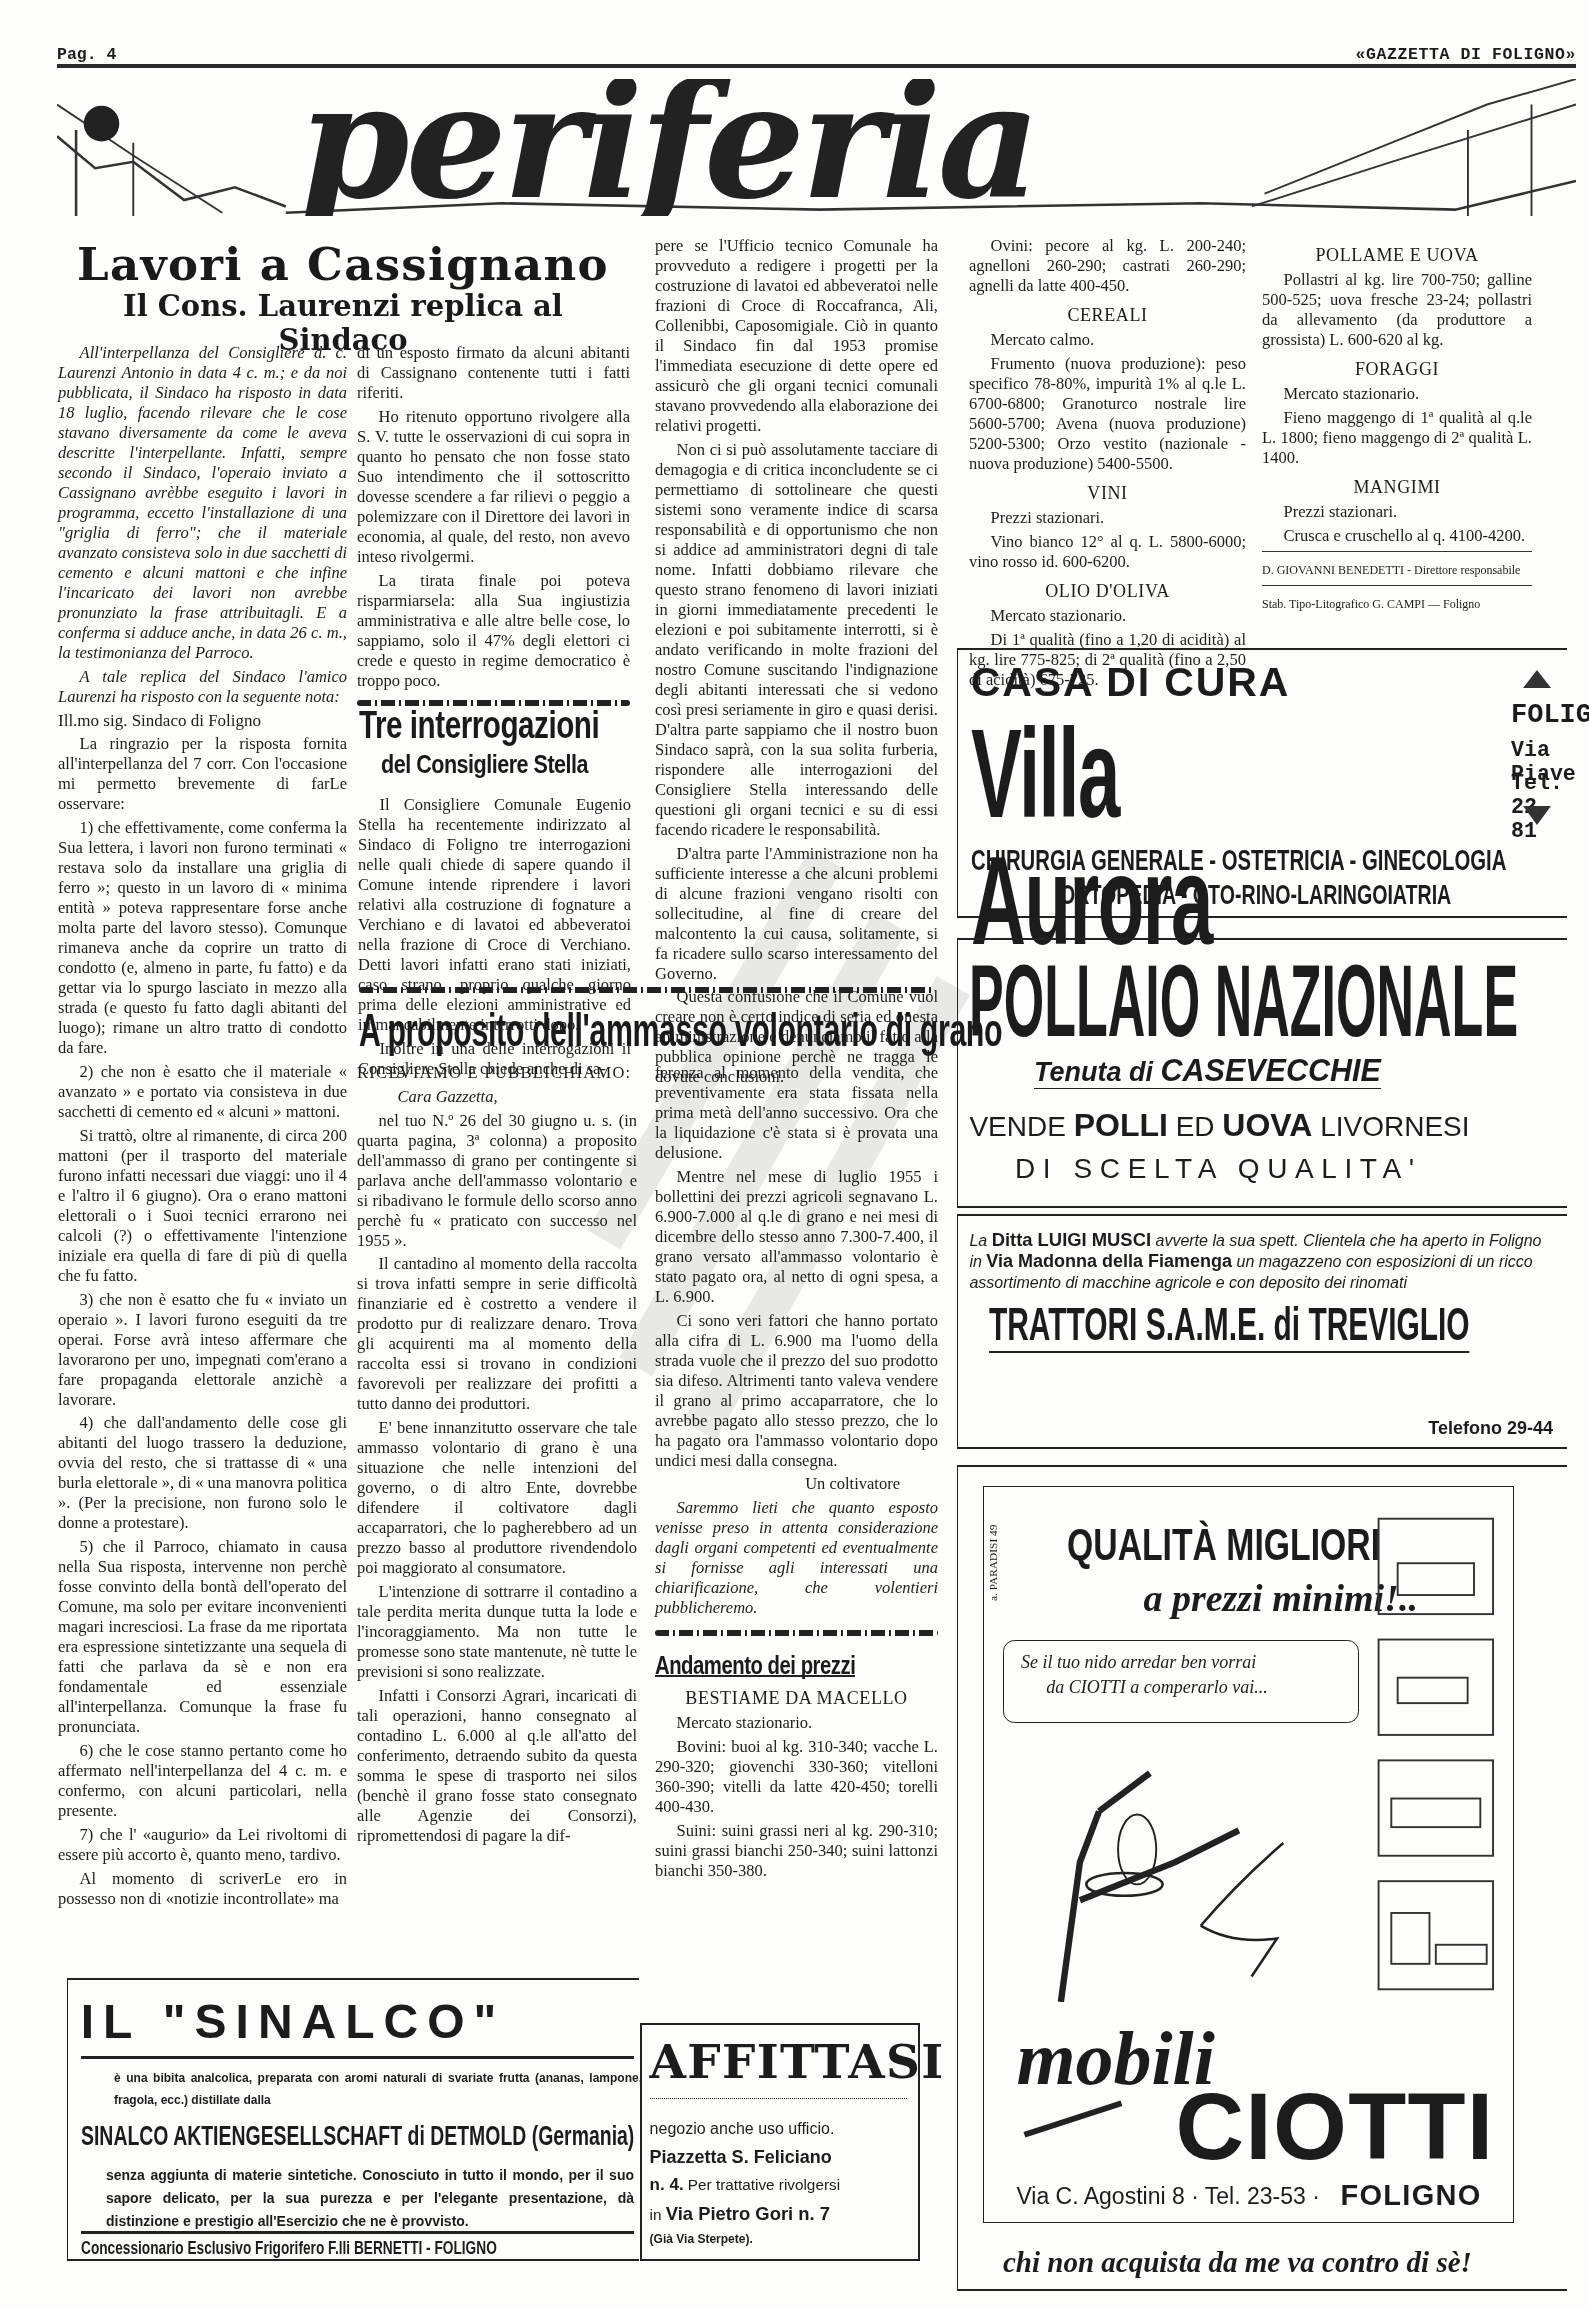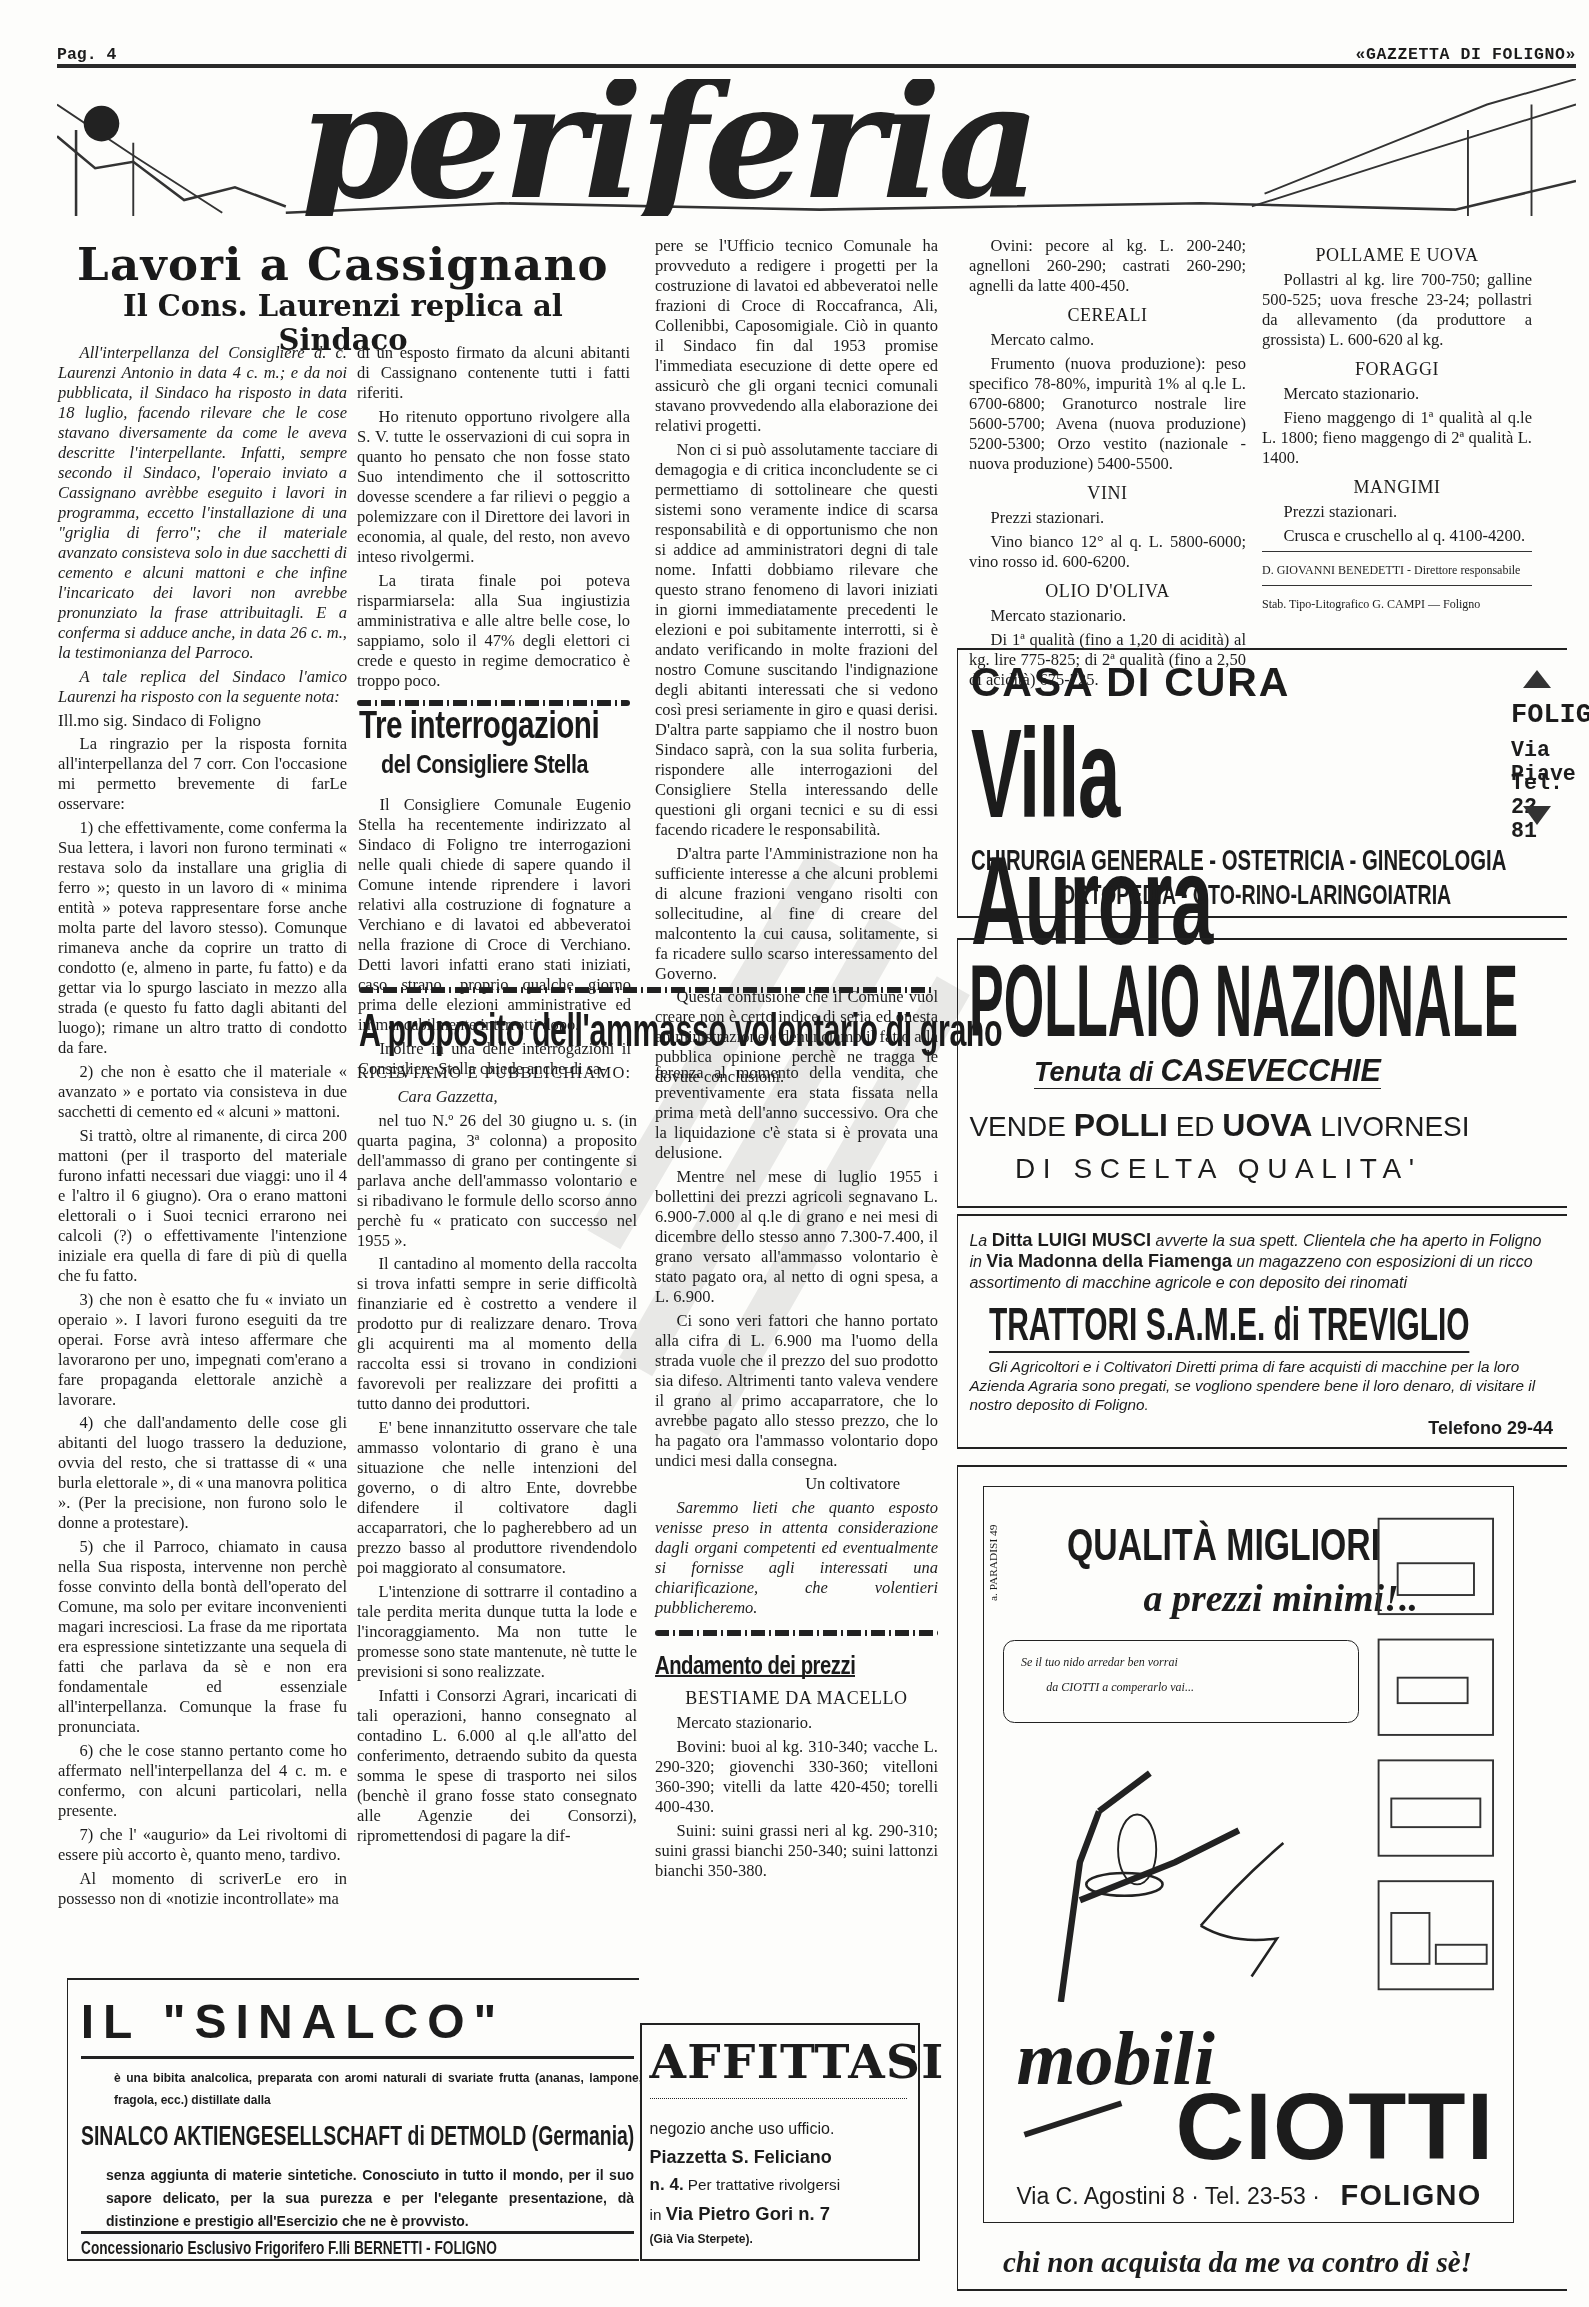--- a/index.html
+++ b/index.html
@@ -183,30 +183,29 @@
 
 <div class="box" style="left:957px;top:1214px;width:610px;height:235px;border-left-width:1.9px;border-right:none;">
   <div class="abs sans" style="left:11.4px;top:14px;width:585px;font-size:16px;line-height:20.3px;font-style:italic;">
     <span>La</span>
     <b style="font-style:normal;font-size:18.4px;">Ditta LUIGI MUSCI</b>
     <span>avverte la sua spett. Clientela che ha aperto in Foligno in</span>
     <b style="font-style:normal;font-size:18px;">Via Madonna della Fiamenga</b>
     <span>un magazzeno con esposizioni di un ricco assortimento di macchine agricole e con deposito dei rinomati</span>
   </div>
   <div class="abs sans" style="left:30.5px;top:81px;font-size:46px;font-weight:bold;white-space:nowrap;transform:scaleX(0.65);transform-origin:left top;border-bottom:2.5px solid #222;">TRATTORI S.A.M.E. di TREVIGLIO</div>
-  <div class="abs sans" style="left:11.4px;top:141px;width:585px;font-size:15.3px;line-height:19px;font-style:italic;text-indent:19px;">Gli Agricoltori e i Coltivatori Diretti prima di fare acquisti di macchine per la loro Azienda Agraria sono pregati, se vogliono spendere bene il loro denaro, di visitare il nostro deposito di Foligno.</div>
   <div class="abs sans" style="right:14px;top:202px;font-size:18px;font-weight:bold;">Telefono 29-44</div>
 </div>
 
 <div class="box" style="left:957px;top:1465px;width:610px;height:826px;border-left-width:1.9px;border-right:none;">
   <div class="box" style="left:25.4px;top:19px;width:531px;height:737px;border-width:1.9px;">
     <div class="abs" style="left:2.5px;top:38px;font-size:11.4px;transform:rotate(-90deg);transform-origin:left top;white-space:nowrap;top:114px;">a. PARADISI 49</div>
     <div class="abs sans" style="left:83px;top:32px;font-size:45px;font-weight:bold;white-space:nowrap;transform:scaleX(0.75);transform-origin:left top;">QUALITÀ MIGLIORI</div>
     <div class="abs" style="left:159px;top:89px;font-size:38px;font-style:italic;font-weight:bold;white-space:nowrap;">a prezzi minimi!..</div>
-    <div class="abs" style="left:19px;top:153px;width:356px;height:83px;border:1.9px solid #222;border-radius:11.4px;padding:9px 16.5px;font-style:italic;font-size:12px;line-height:25.4px;">
+    <div class="abs" style="left:19px;top:153px;width:356px;height:83px;border:1.9px solid #222;border-radius:11.4px;padding:9px 16.5px;font-style:italic;font-size:18px;line-height:25.4px;">
       <div>Se il tuo nido arredar ben vorrai</div>
       <div style="padding-left:25.4px;">da CIOTTI a comperarlo vai...</div>
     </div>
     <svg class="abs" style="left:25.4px;top:248px;" width="356" height="267" viewBox="0 0 560 420">
       <path d="M80 420 L110 200 L140 120 M110 260 L260 200 L360 150 M140 120 L220 60" stroke="#222" stroke-width="10" fill="none"></path>
       <ellipse cx="200" cy="180" rx="30" ry="55" fill="none" stroke="#222" stroke-width="3"></ellipse>
       <ellipse cx="180" cy="235" rx="60" ry="18" fill="none" stroke="#222" stroke-width="4"></ellipse>
       <path d="M300 300 Q360 230 430 170 M300 300 Q350 330 420 320 L380 380" stroke="#222" stroke-width="4" fill="none"></path>
     </svg>
     <svg class="abs" style="left:388px;top:19px;" width="134" height="496" viewBox="0 0 210 780">

